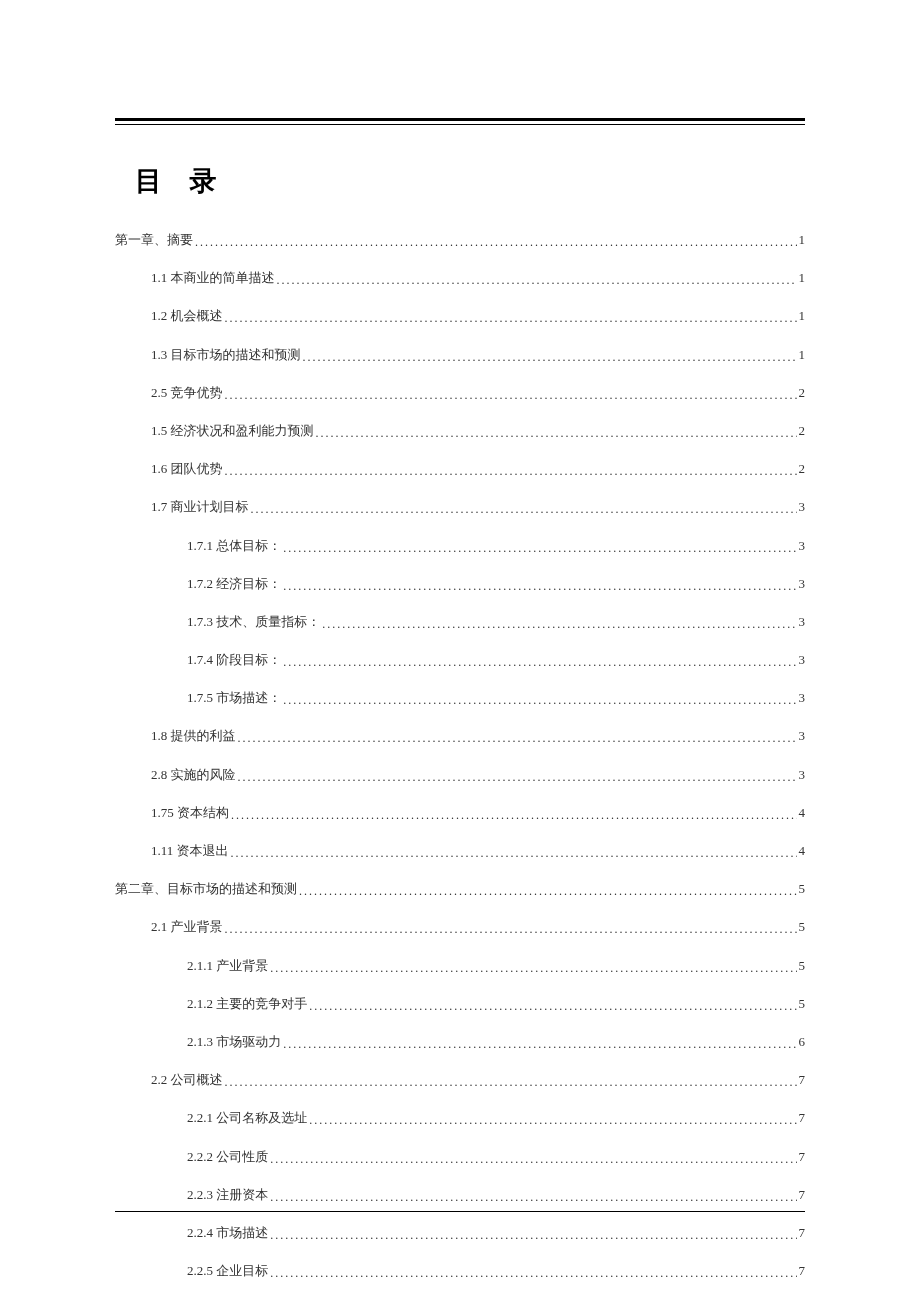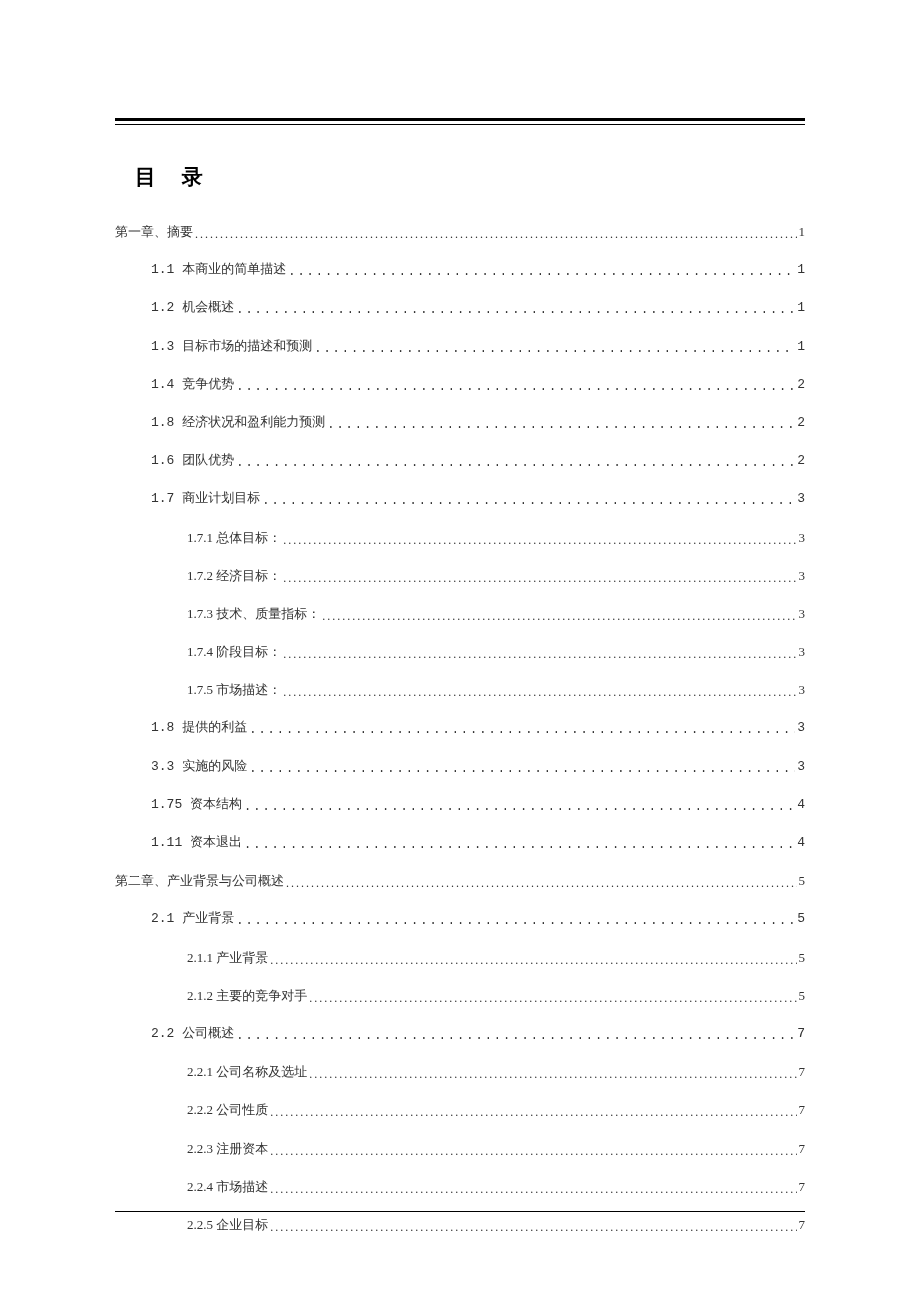--- a/index.html
+++ b/index.html
@@ -13,42 +13,42 @@
     .page {
       padding: 118px 115px 80px 115px;
     }
     .top-rule {
       border-top: 3px solid #000;
       border-bottom: 1.5px solid #000;
       height: 7px;
       margin-bottom: 38px;
     }
     .title {
-      font-size: 21px;
+      font-size: 27px;
       font-weight: bold;
       font-family: "SimHei", "黑体", sans-serif;
       letter-spacing: 10px;
       margin-left: 20px;
       margin-bottom: 32px;
       color: #000;
     }
     .toc {
       font-size: 13px;
       color: #333;
       text-align: center;
     }
     .toc-row {
       display: flex;
       align-items: baseline;
       white-space: nowrap;
       margin-bottom: 20px;
       line-height: 1.4;
     }
     .toc-row.level-0 { padding-left: 0; }
-    .toc-row.level-1 { padding-left: 36px; font-family: Liberation Mono, monospace; }
+    .toc-row.level-1 { padding-left: 36px; }
     .toc-row.level-2 { padding-left: 72px; }
     .toc-label {
       flex: 0 0 auto;
     }
     .toc-dots {
       flex: 1 1 auto;
       overflow: hidden;
       letter-spacing: 2px;
       color: #333;
       font-size: 12px;
@@ -92,26 +92,26 @@
         <span class="toc-label">1.2 机会概述</span>
         <span class="toc-dots"></span>
         <span class="toc-page">1</span>
       </div>
       <div class="toc-row level-1">
         <span class="toc-label">1.3 目标市场的描述和预测</span>
         <span class="toc-dots"></span>
         <span class="toc-page">1</span>
       </div>
       <div class="toc-row level-1">
-        <span class="toc-label">1.4 竞争优势</span>
+        <span class="toc-label">2.5 竞争优势</span>
         <span class="toc-dots"></span>
         <span class="toc-page">2</span>
       </div>
       <div class="toc-row level-1">
-        <span class="toc-label">1.8 经济状况和盈利能力预测</span>
+        <span class="toc-label">1.5 经济状况和盈利能力预测</span>
         <span class="toc-dots"></span>
         <span class="toc-page">2</span>
       </div>
       <div class="toc-row level-1">
         <span class="toc-label">1.6 团队优势</span>
         <span class="toc-dots"></span>
         <span class="toc-page">2</span>
       </div>
       <div class="toc-row level-1">
         <span class="toc-label">1.7 商业计划目标</span>
@@ -142,53 +142,58 @@
         <span class="toc-label">1.7.5 市场描述：</span>
         <span class="toc-dots"></span>
         <span class="toc-page">3</span>
       </div>
       <div class="toc-row level-1">
         <span class="toc-label">1.8 提供的利益</span>
         <span class="toc-dots"></span>
         <span class="toc-page">3</span>
       </div>
       <div class="toc-row level-1">
-        <span class="toc-label">3.3 实施的风险</span>
+        <span class="toc-label">2.8 实施的风险</span>
         <span class="toc-dots"></span>
         <span class="toc-page">3</span>
       </div>
       <div class="toc-row level-1">
         <span class="toc-label">1.75 资本结构</span>
         <span class="toc-dots"></span>
         <span class="toc-page">4</span>
       </div>
       <div class="toc-row level-1">
         <span class="toc-label">1.11 资本退出</span>
         <span class="toc-dots"></span>
         <span class="toc-page">4</span>
       </div>
       <div class="toc-row level-0">
-        <span class="toc-label">第二章、产业背景与公司概述</span>
+        <span class="toc-label">第二章、目标市场的描述和预测</span>
         <span class="toc-dots"></span>
         <span class="toc-page">5</span>
       </div>
       <div class="toc-row level-1">
         <span class="toc-label">2.1 产业背景</span>
         <span class="toc-dots"></span>
         <span class="toc-page">5</span>
       </div>
       <div class="toc-row level-2">
         <span class="toc-label">2.1.1 产业背景</span>
         <span class="toc-dots"></span>
         <span class="toc-page">5</span>
       </div>
       <div class="toc-row level-2">
         <span class="toc-label">2.1.2 主要的竞争对手</span>
         <span class="toc-dots"></span>
         <span class="toc-page">5</span>
+      </div>
+      <div class="toc-row level-2">
+        <span class="toc-label">2.1.3 市场驱动力</span>
+        <span class="toc-dots"></span>
+        <span class="toc-page">6</span>
       </div>
       <div class="toc-row level-1">
         <span class="toc-label">2.2 公司概述</span>
         <span class="toc-dots"></span>
         <span class="toc-page">7</span>
       </div>
       <div class="toc-row level-2">
         <span class="toc-label">2.2.1 公司名称及选址</span>
         <span class="toc-dots"></span>
         <span class="toc-page">7</span>

